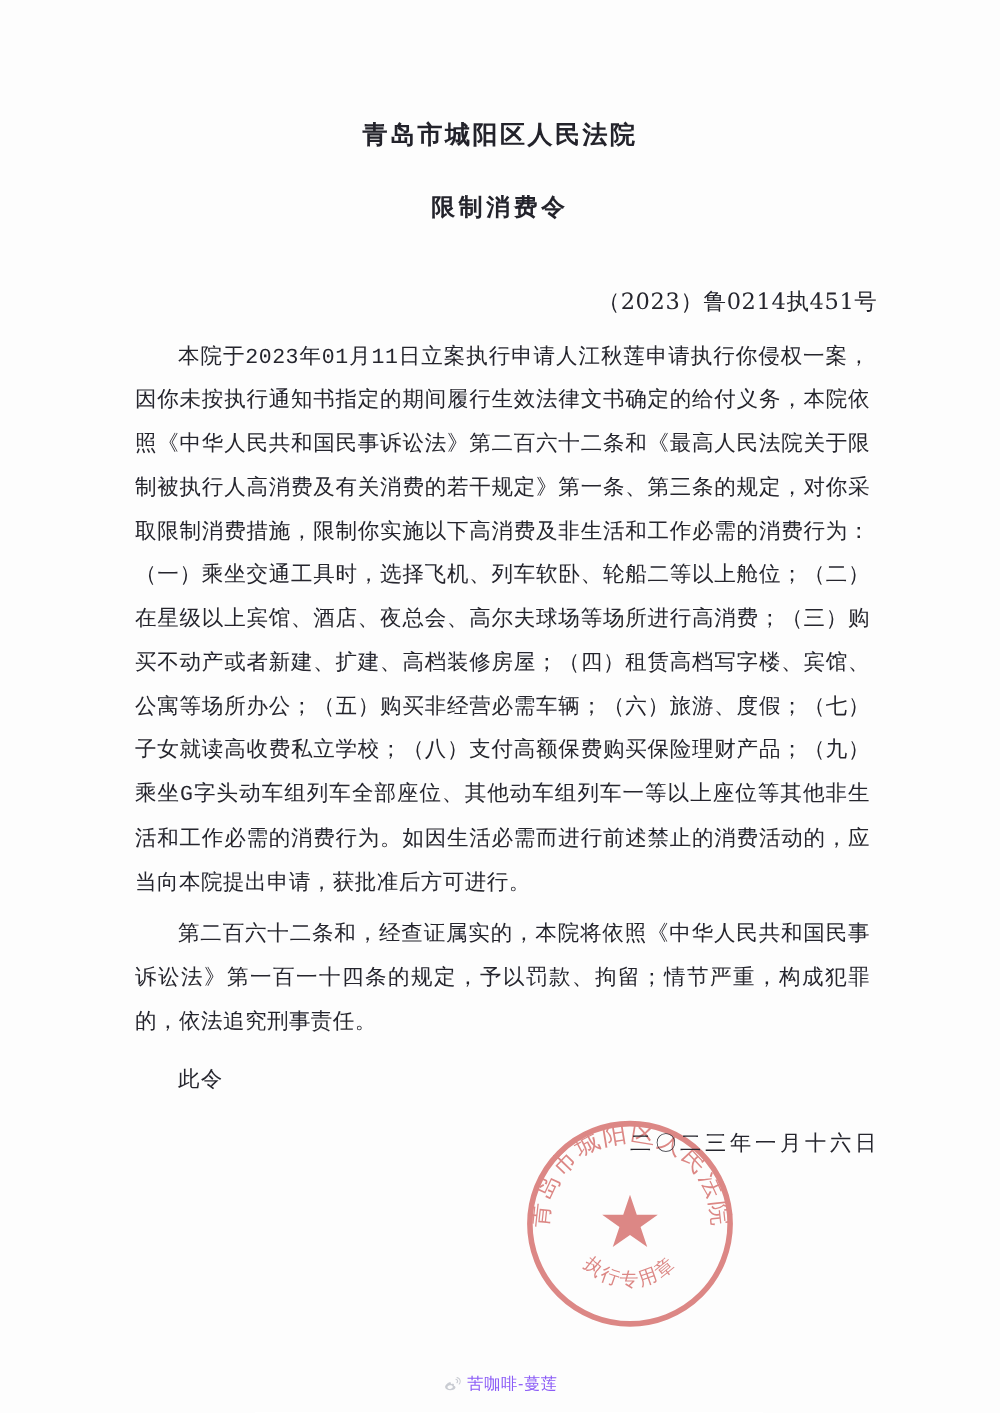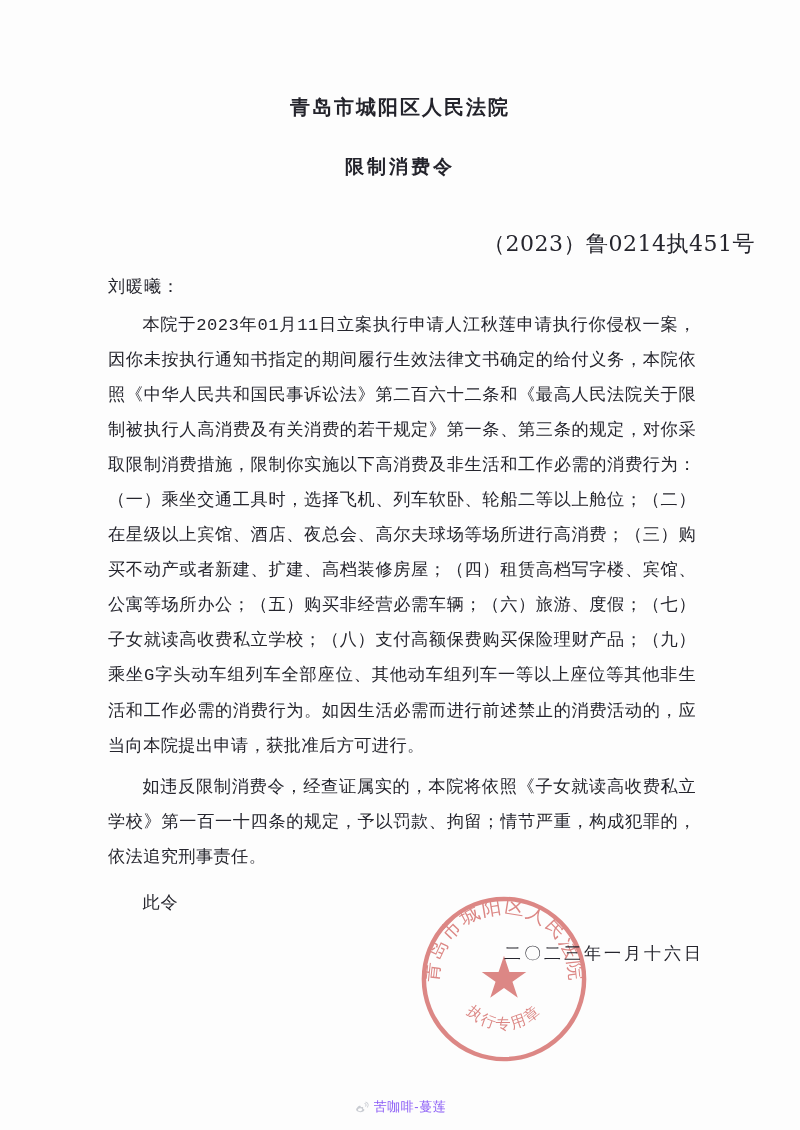--- a/index.html
+++ b/index.html
@@ -39,24 +39,24 @@
     font-weight: bold;
     letter-spacing: 3px;
     color: #23232b;
     margin-top: 30px;
     line-height: 1.5;
   }
 
   
   .case-number {
     text-align: right;
-    font-size: 22px;
+    font-size: 18px;
     color: #25252d;
     margin-top: 48px;
-    padding-right: 45px;
+    padding-right: 98px;
     letter-spacing: 0.5px;
     margin-left: 23px;
   }
 
   
   .body-wrap {
     padding: 0 104px 0 108px;
     margin-top: 16px;
   }
   .recipient {
@@ -145,23 +145,22 @@
 <div class="page">
 
   <div class="doc-header">
     <div class="court-name">青岛市城阳区人民法院</div>
     <div class="doc-title">限制消费令</div>
   </div>
 
   <div class="case-number">（2023）鲁0214执451号</div>
 
   <div class="body-wrap">
-    <div class="recipient">刘暖曦：</div>
     <p class="para">本院于2023年01月11日立案执行申请人江秋莲申请执行你侵权一案，因你未按执行通知书指定的期间履行生效法律文书确定的给付义务，本院依照《中华人民共和国民事诉讼法》第二百六十二条和《最高人民法院关于限制被执行人高消费及有关消费的若干规定》第一条、第三条的规定，对你采取限制消费措施，限制你实施以下高消费及非生活和工作必需的消费行为：（一）乘坐交通工具时，选择飞机、列车软卧、轮船二等以上舱位；（二）在星级以上宾馆、酒店、夜总会、高尔夫球场等场所进行高消费；（三）购买不动产或者新建、扩建、高档装修房屋；（四）租赁高档写字楼、宾馆、公寓等场所办公；（五）购买非经营必需车辆；（六）旅游、度假；（七）子女就读高收费私立学校；（八）支付高额保费购买保险理财产品；（九）乘坐G字头动车组列车全部座位、其他动车组列车一等以上座位等其他非生活和工作必需的消费行为。如因生活必需而进行前述禁止的消费活动的，应当向本院提出申请，获批准后方可进行。</p>
-    <p class="para">如违反限制消费令，经查证属实的，本院将依照《子女就读高收费私立学校》第一百一十四条的规定，予以罚款、拘留；情节严重，构成犯罪的，依法追究刑事责任。</p>
+    <p class="para">第二百六十二条和，经查证属实的，本院将依照《中华人民共和国民事诉讼法》第一百一十四条的规定，予以罚款、拘留；情节严重，构成犯罪的，依法追究刑事责任。</p>
     <p class="closing">此令</p>
   </div>
 
   <div class="sign-block">
     <div class="sign-date">二〇二三年一月十六日</div>
   </div>
 
   <div class="seal">
     <svg viewBox="0 0 200 200" width="178" height="178" aria-hidden="true">
       <defs>

